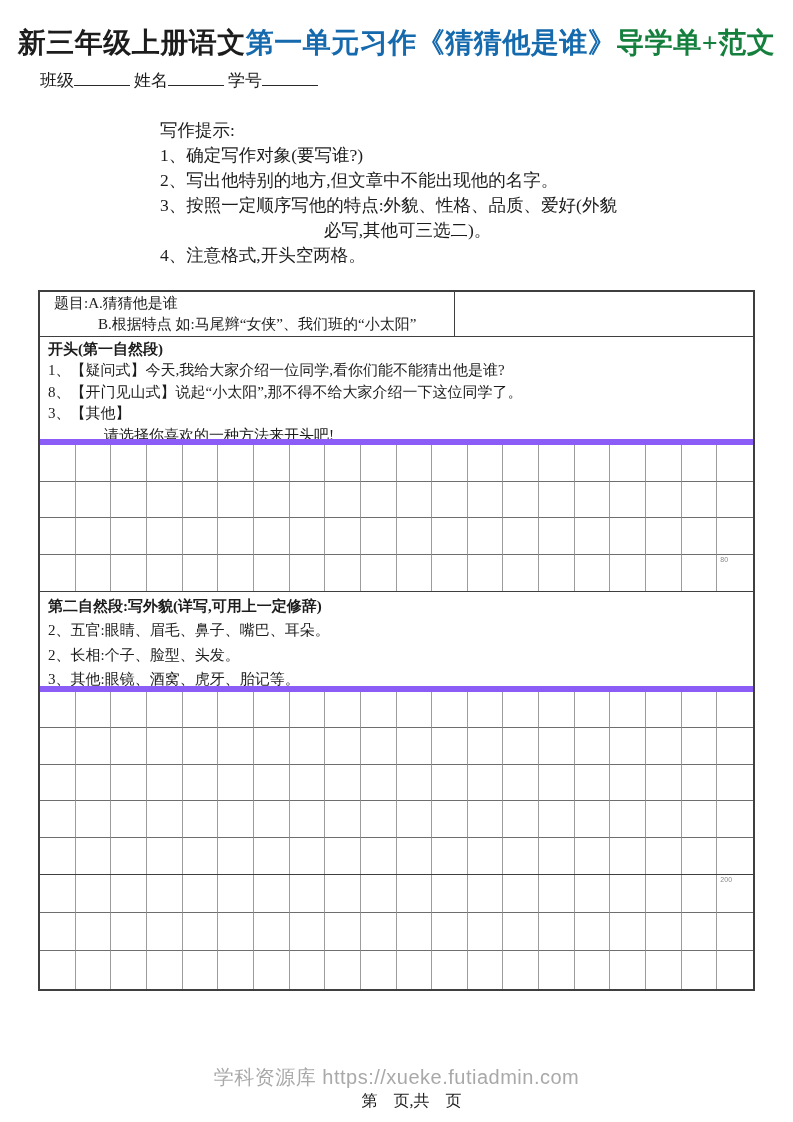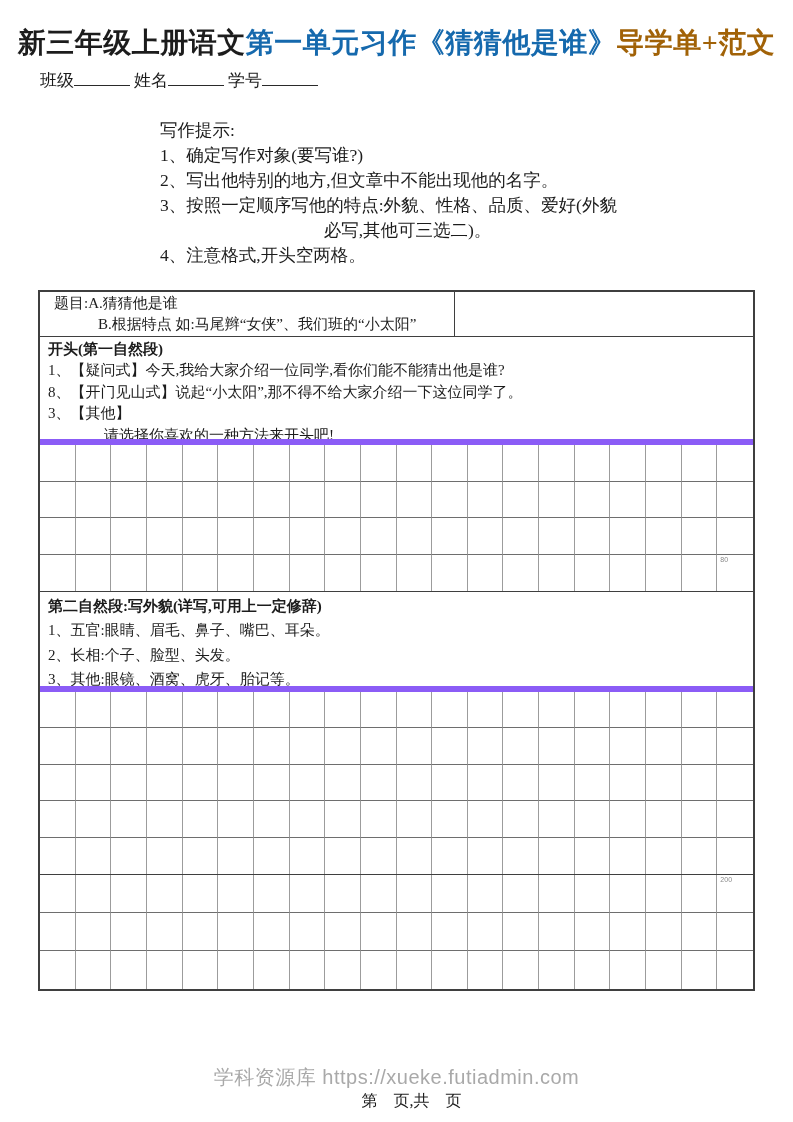--- a/index.html
+++ b/index.html
@@ -15,21 +15,21 @@
   }
   
   .doc-title {
     position:absolute; top:24px; left:0; right:0;
     text-align:center;
     font-size:28px; font-weight:bold;
     letter-spacing:0.5px;
     white-space:nowrap;
   }
   .t-blue { color:#1569ad; }
-  .t-red  { color:#a16207; }
+  .t-red  { color:#15803d; }
   
   .info-line {
     position:absolute; top:68px; left:40px;
     font-size:17px;
   }
   .blank {
     display:inline-block; width:56px; height:18px;
     border-bottom:1.4px solid #2a2a2a;
     margin-right:4px; vertical-align:baseline;
   }
@@ -215,21 +215,21 @@
           <div class="cell last-row"></div>
           <div class="cell last-col last-row">
             <span class="marker">80</span>
           </div>
         </div>
     </div>
 
     <div class="sec-1">
       <div class="section-head">
         <div class="head-line">第二自然段:写外貌(详写,可用上一定修辞)</div>
-        <div>1、五官:眼睛、眉毛、鼻子、嘴巴、耳朵。</div>
+        <div>2、五官:眼睛、眉毛、鼻子、嘴巴、耳朵。</div>
         <div>2、长相:个子、脸型、头发。</div>
         <div>3、其他:眼镜、酒窝、虎牙、胎记等。</div>
       </div>
       <div class="writing-grid grid-1" style="grid-template-columns: repeat(20, 1fr); grid-template-rows: repeat(5, 1fr);">
           <div class="cell"></div>
           <div class="cell"></div>
           <div class="cell"></div>
           <div class="cell"></div>
           <div class="cell"></div>
           <div class="cell"></div>

